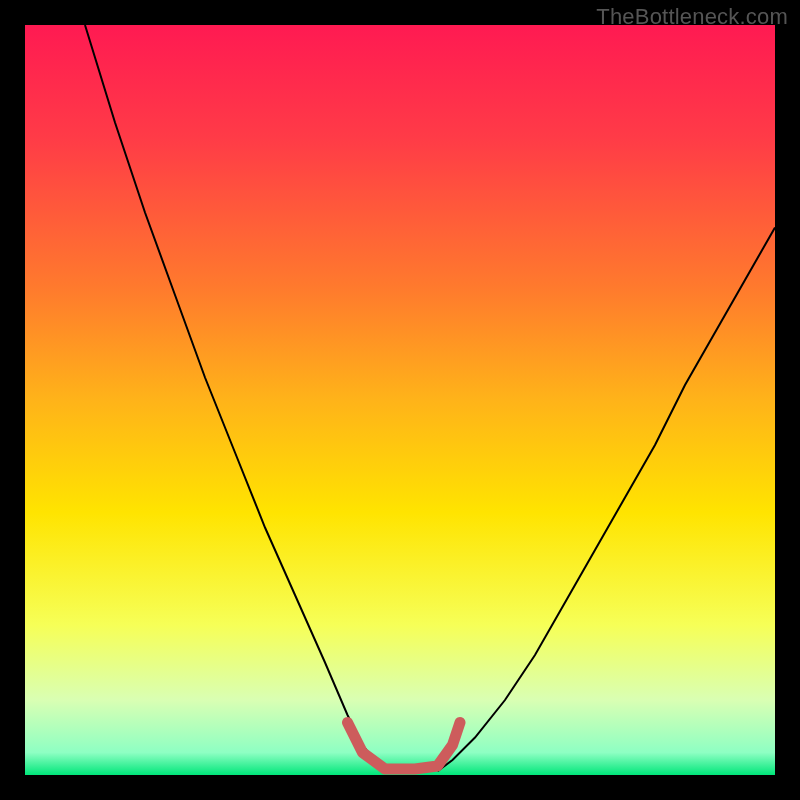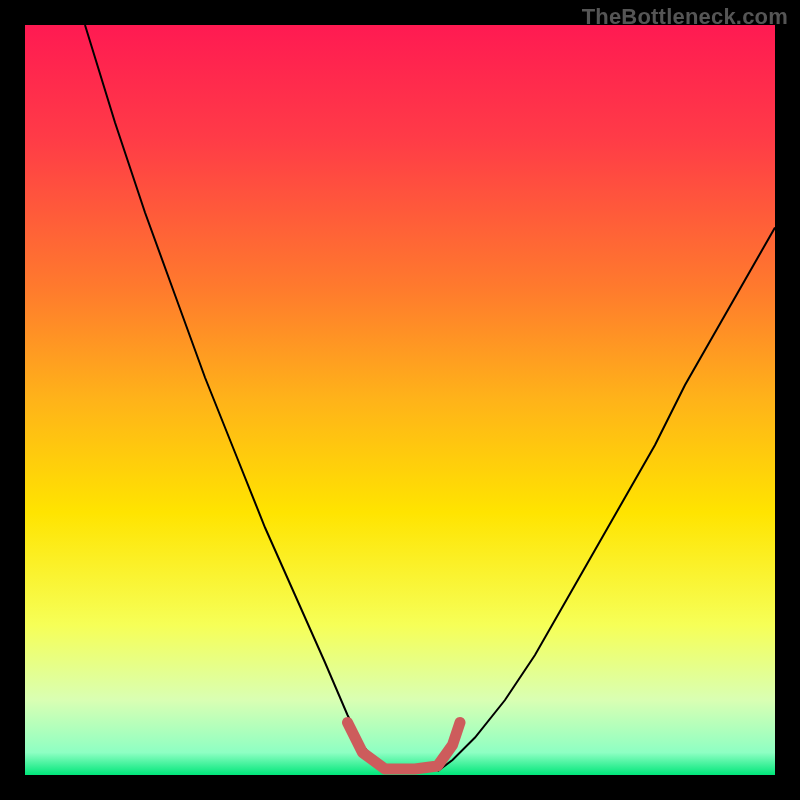--- a/index.html
+++ b/index.html
@@ -16,21 +16,21 @@
     height: 800px;
     background: #000;
     position: relative;
   }
   .watermark {
     position: absolute;
     top: 4px;
     right: 12px;
     color: #555;
     font-size: 22px;
-    font-weight: 700;
+    font-weight: 400;
     letter-spacing: 0.2px;
     z-index: 10;
   }
   svg {
     display: block;
   }
   .curve {
     fill: none;
     stroke: #000;
     stroke-width: 2;

